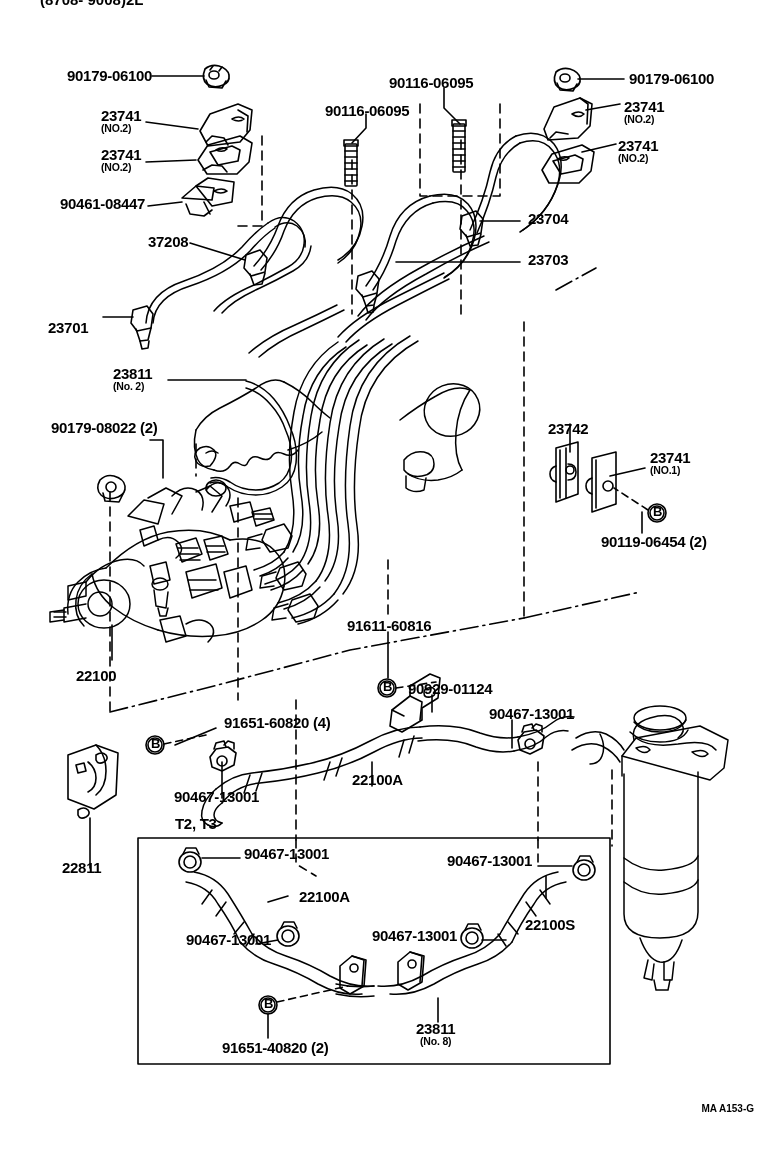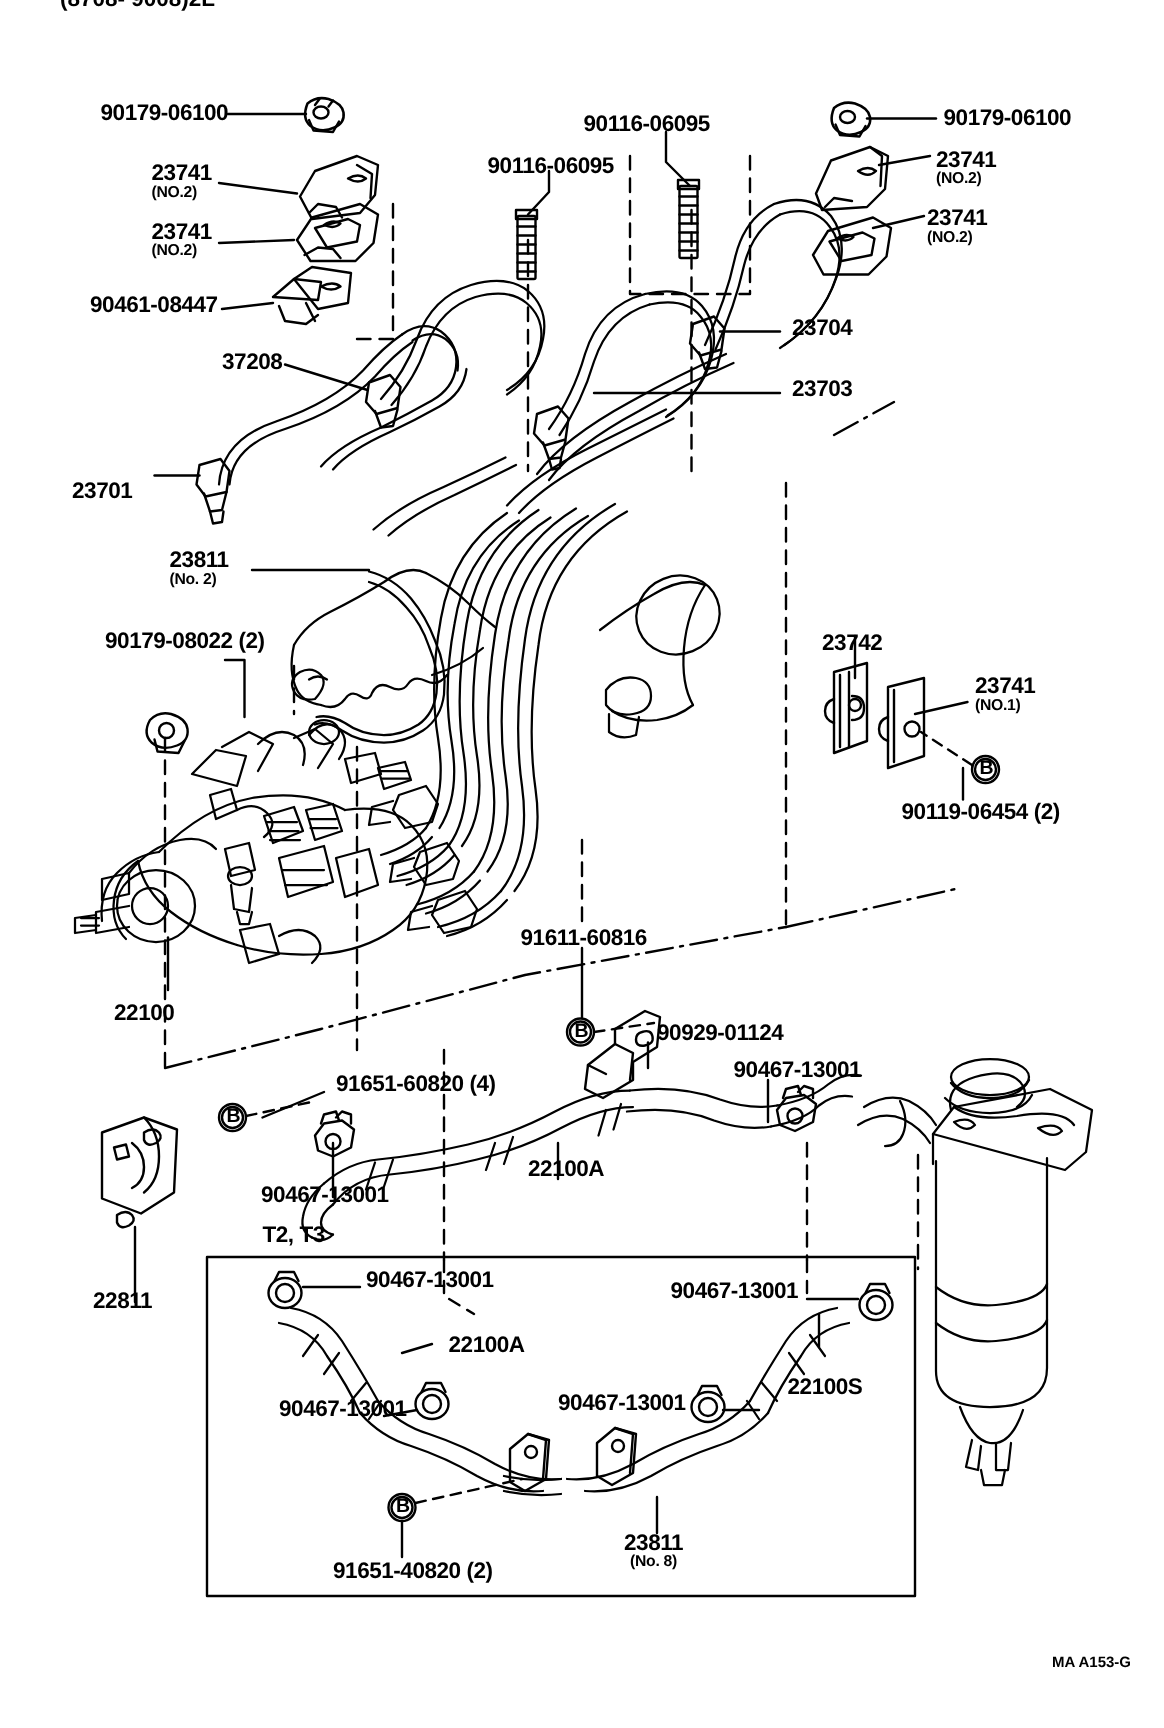--- a/index.html
+++ b/index.html
@@ -521,42 +521,42 @@
     <span>23703</span>
   </div>
   <div class="lbl" style="left:528px;top:211px;">
     <span>23704</span>
   </div>
 
   <div class="lbl" style="left:113px;top:366px;">
     <span>23811</span>
     <span class="sub">(No. 2)</span>
   </div>
-  <div class="lbl" style="left:70px;top:420px;">
+  <div class="lbl" style="left:51px;top:420px;">
     <span>90179-08022 (2)</span>
   </div>
   <div class="lbl" style="left:76px;top:668px;">
     <span>22100</span>
   </div>
 
   <div class="lbl" style="left:548px;top:421px;">
     <span>23742</span>
   </div>
   <div class="lbl" style="left:650px;top:450px;">
     <span>23741</span>
     <span class="sub">(NO.1)</span>
   </div>
   <div class="lbl" style="left:601px;top:534px;">
     <span>90119-06454 (2)</span>
   </div>
 
   <div class="lbl" style="left:347px;top:618px;">
     <span>91611-60816</span>
   </div>
-  <div class="lbl" style="left:438px;top:681px;text-align:center;">
+  <div class="lbl" style="left:408px;top:681px;text-align:center;">
     <span>90929-01124</span>
   </div>
   <div class="lbl" style="left:489px;top:706px;">
     <span>90467-13001</span>
   </div>
   <div class="lbl" style="left:174px;top:789px;">
     <span>90467-13001</span>
   </div>
   <div class="lbl" style="left:224px;top:715px;">
     <span>91651-60820 (4)</span>

